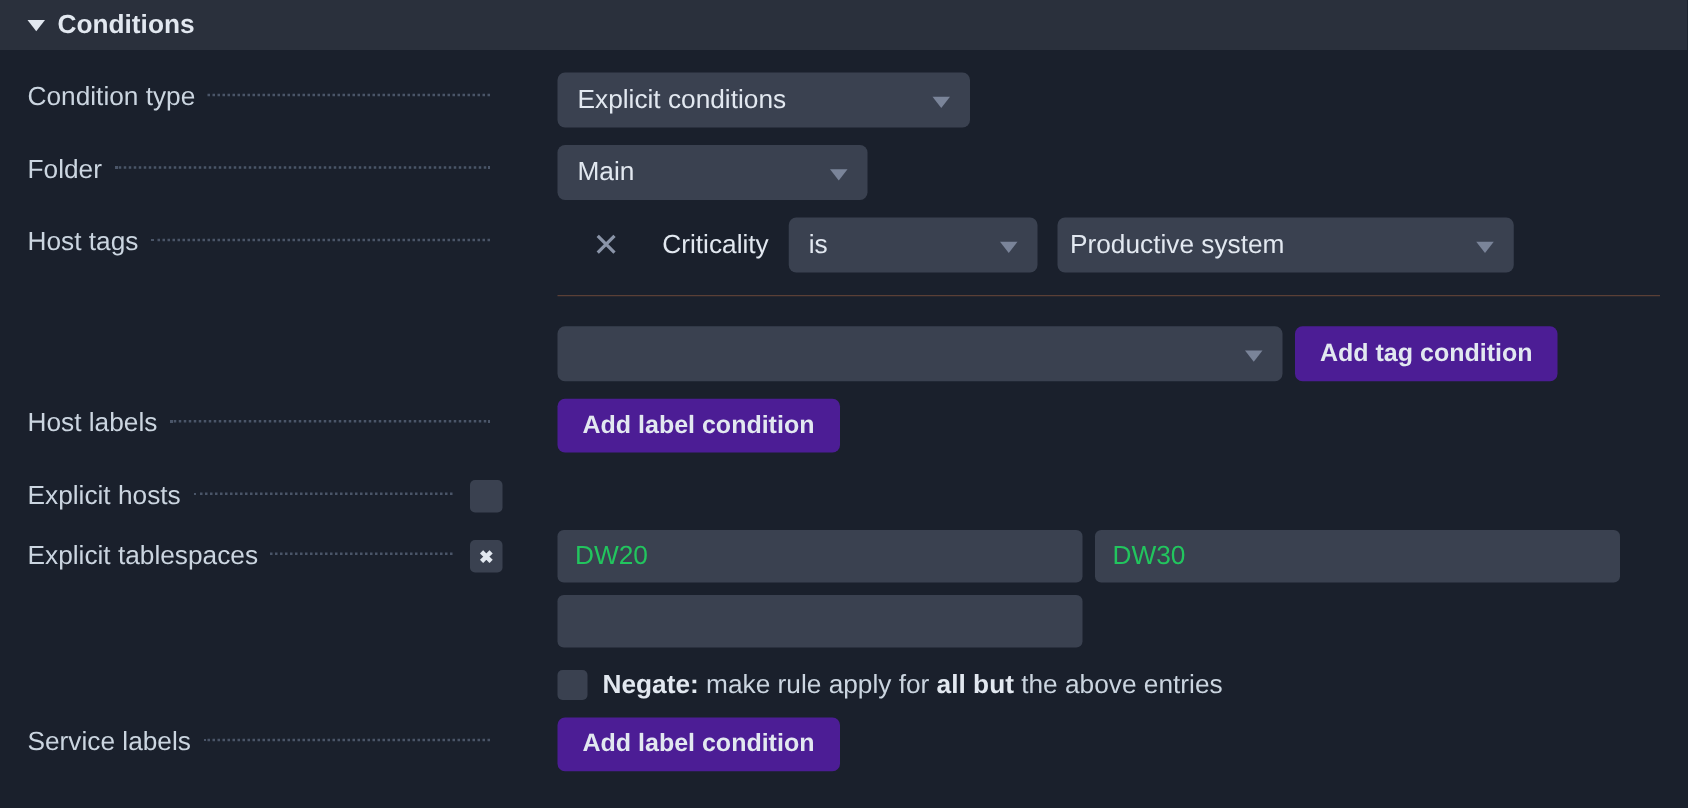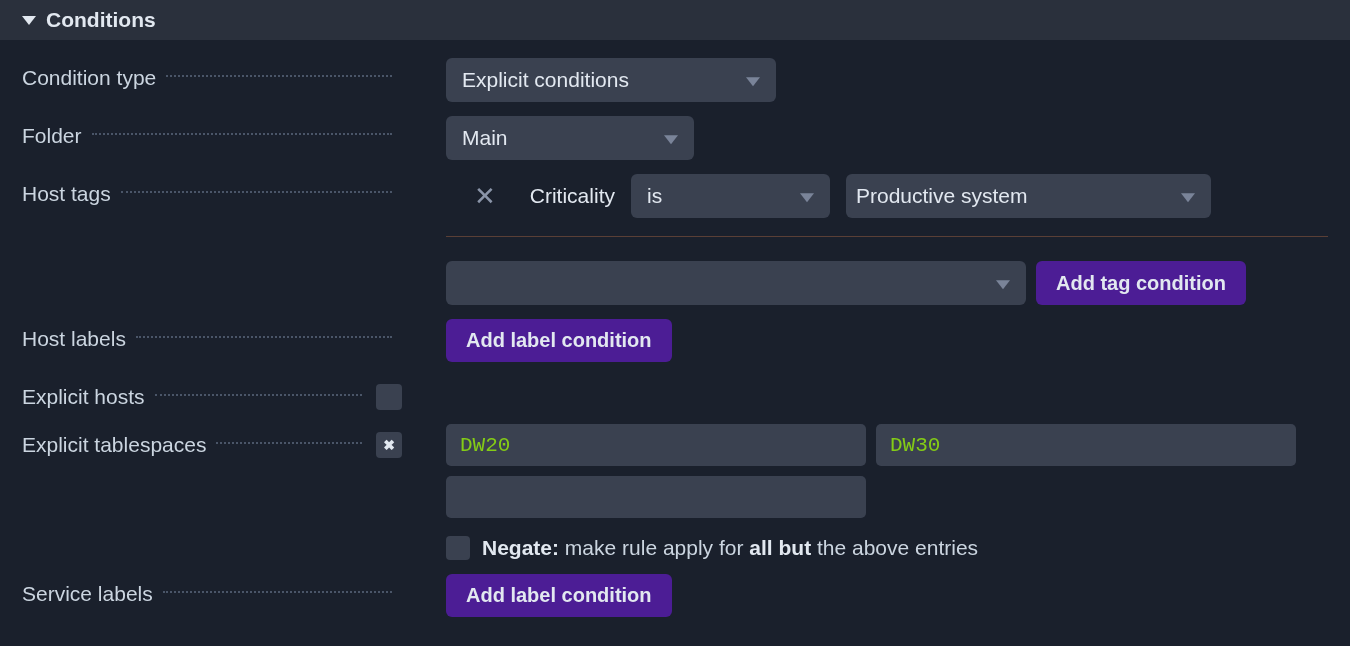--- a/index.html
+++ b/index.html
@@ -141,25 +141,24 @@
   .addtag-row {
     display: flex;
     gap: 10px;
     width: 100%;
   }
   .textinput {
     background: #3a4150;
     border: none;
     border-radius: 5px;
     padding: 8px 14px;
-    color: #84cc16;
+    color: #22c55e;
     font-size: 21px;
     min-height: 42px;
     width: 420px;
-    font-family: Liberation Mono, monospace;
   }
   .tablespaces-wrap {
     display: flex;
     flex-direction: column;
     gap: 10px;
     width: 100%;
   }
   .tablespaces-inputs {
     display: flex;
     gap: 10px;

